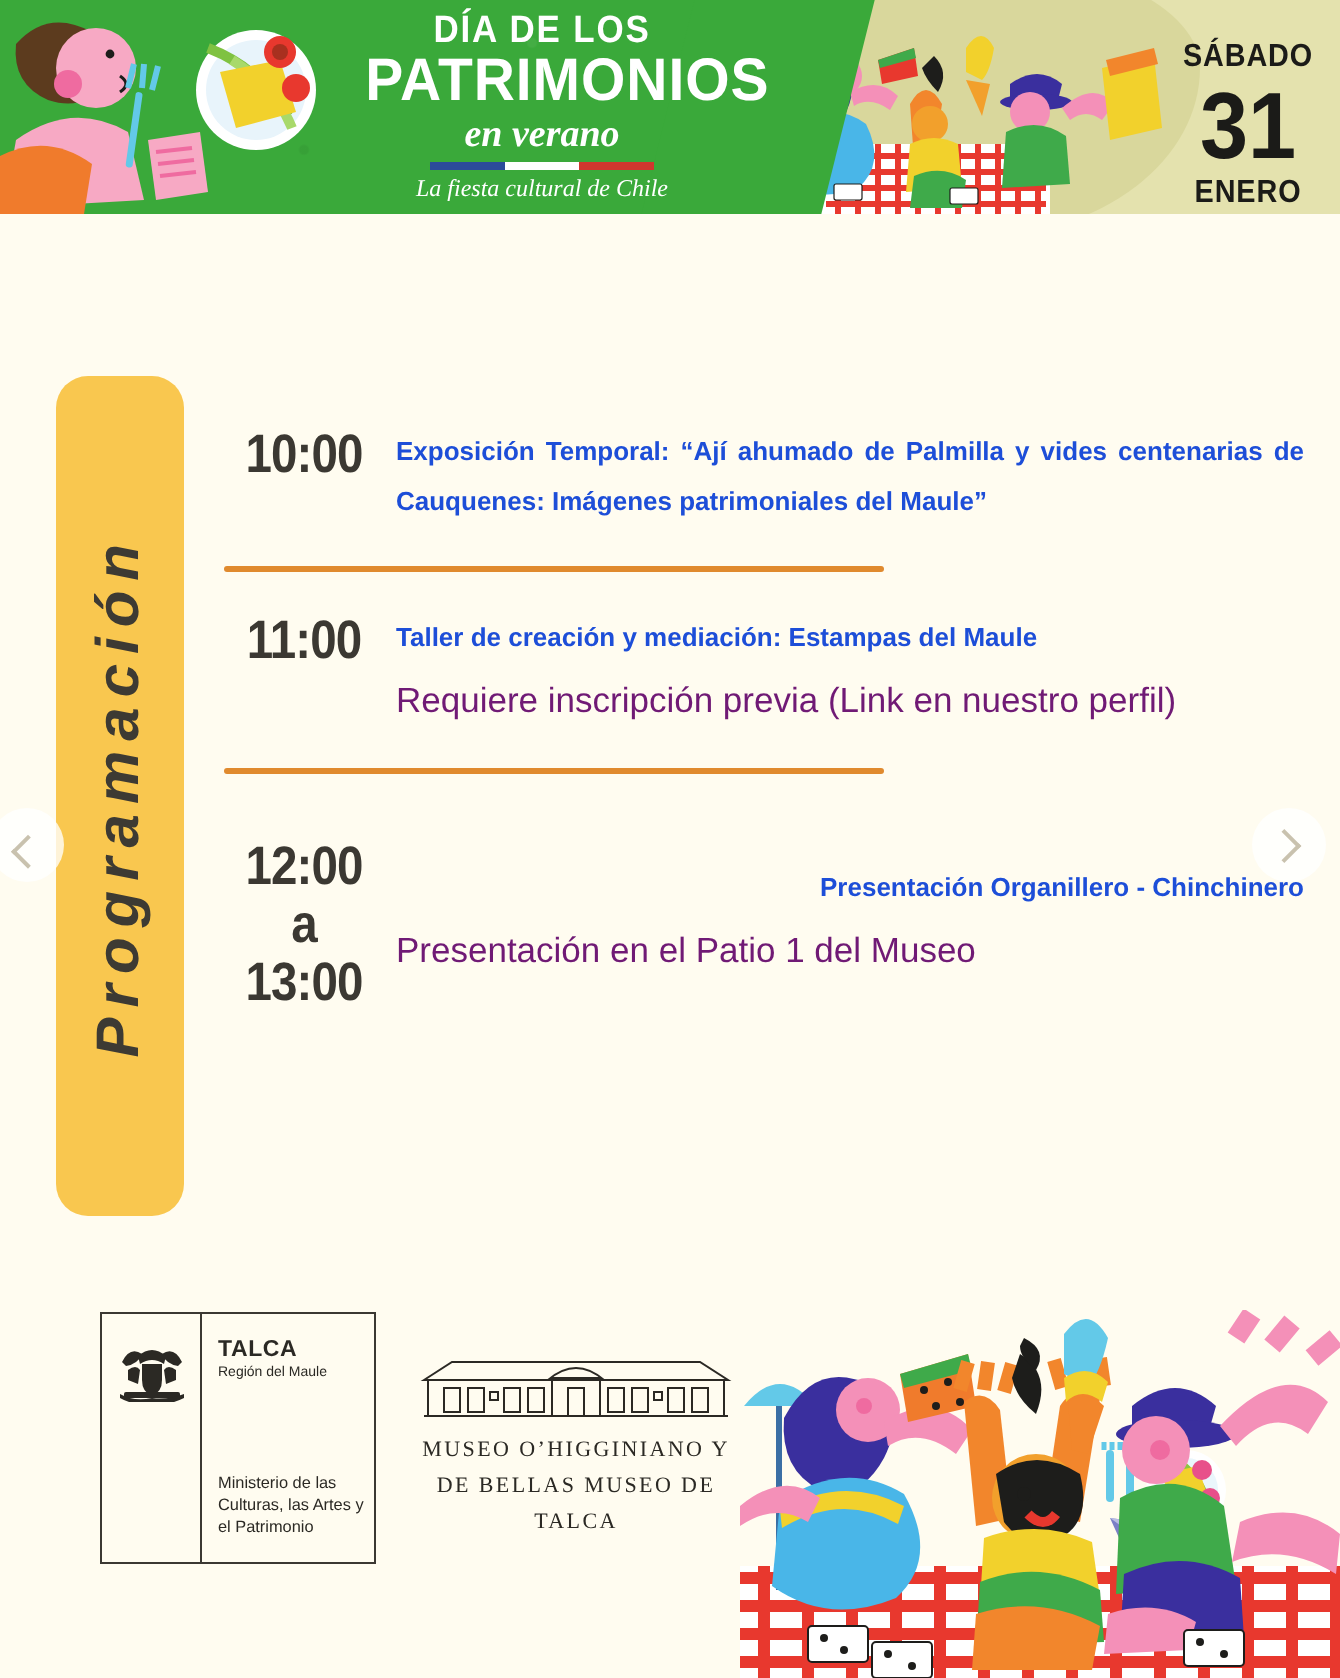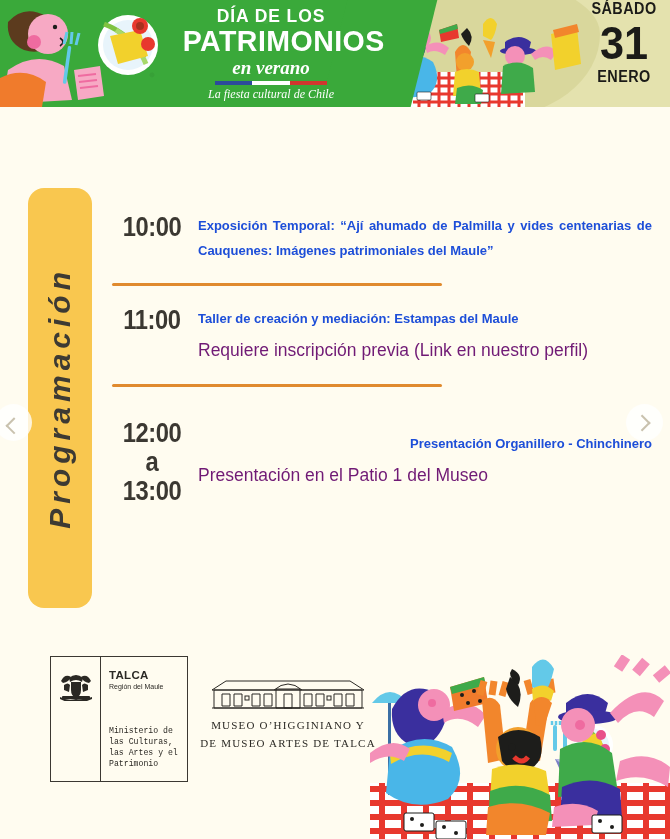--- a/index.html
+++ b/index.html
@@ -98,21 +98,21 @@
   .logo-l4 {
     font-family: "Liberation Serif", serif;
     font-style: italic;
     font-size: 12px;
     line-height: 13px;
   }
 
   
   .datebadge {
     position: absolute;
-    right: 8px; top: 0;
+    right: 8px; top: 20px;
     width: 76px;
     text-align: center;
     color: #1b1b18;
     z-index: 6;
   }
   .date-dow, .date-mon {
     font-family: "Liberation Sans Narrow", "Liberation Sans", sans-serif;
     font-weight: bold;
     font-size: 16px;
     letter-spacing: 0.5px;
@@ -269,21 +269,21 @@
     color: #2b2924;
     letter-spacing: 0.3px;
   }
   .serpat-region {
     font-family: "Liberation Sans", sans-serif;
     font-size: 7px;
     color: #2b2924;
     margin-top: 2px;
   }
   .serpat-min {
-    font-family: Liberation Mono, monospace;
+    font-family: Liberation Sans, sans-serif;
     font-size: 8.2px;
     line-height: 11px;
     color: #2b2924;
     padding-bottom: 4px;
   }
 
   .museo {
     position: absolute;
     left: 198px; top: 676px;
     width: 180px;
@@ -490,21 +490,21 @@
       <path d="M76 18 H84 V32 H76 Z"></path>
       <path d="M14 18 H22 V30 H14 Z M26 18 H34 V30 H26 Z M44 18 H52 V30 H44 Z
                M56 18 H64 V30 H56 Z M96 18 H104 V30 H96 Z M108 18 H116 V30 H108 Z
                M126 18 H134 V30 H126 Z M138 18 H146 V30 H138 Z"></path>
       <rect x="37" y="20" width="4" height="4"></rect>
       <rect x="119" y="20" width="4" height="4"></rect>
       <path d="M4 32 H156"></path>
     </g>
   </svg>
   <div class="museo-txt">MUSEO O’HIGGINIANO Y</div>
-  <div class="museo-txt">DE MUSEO ARTES DE TALCA</div>
+  <div class="museo-txt">DE BELLAS MUSEO DE TALCA</div>
 </div>
 
 <svg class="footer-illo" viewBox="0 0 300 184">
 
   <rect x="0" y="128" width="300" height="56" fill="#ffffff"></rect>
   <g stroke="#e8382e" stroke-width="6" fill="none">
     <path d="M0 134 H300 M0 148 H300 M0 162 H300 M0 176 H300"></path>
     <path d="M12 128 V184 M34 128 V184 M56 128 V184 M78 128 V184 M100 128 V184
              M122 128 V184 M144 128 V184 M166 128 V184 M188 128 V184 M210 128 V184
              M232 128 V184 M254 128 V184 M276 128 V184 M298 128 V184"></path>

